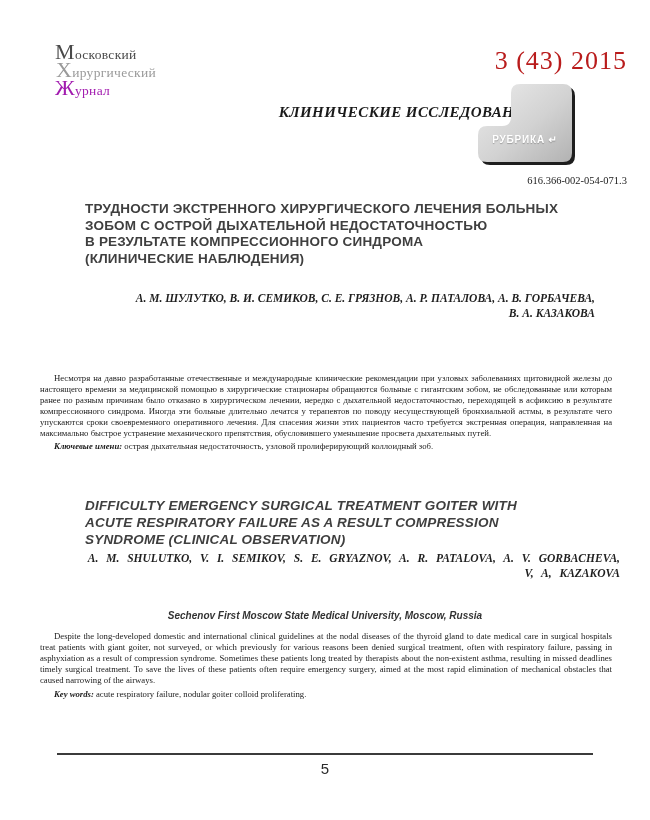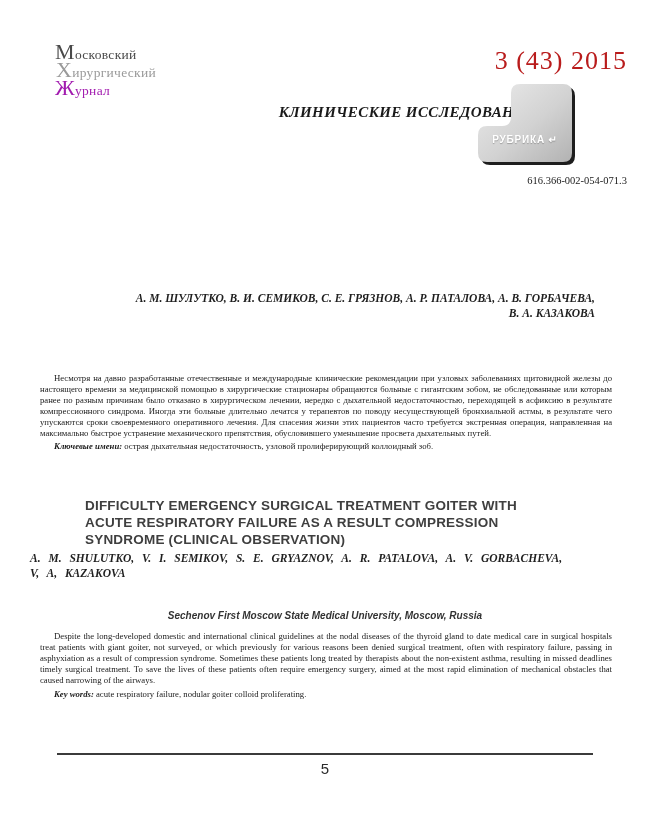--- a/index.html
+++ b/index.html
@@ -80,25 +80,25 @@
     margin:3px 0 0 0;text-indent:14px;
     font-family:"Liberation Serif",serif;
     font-size:8.7px;line-height:10.9px;color:#1a1a1a;
   }
   .kw-label{font-weight:bold;font-style:italic;}
   
   .en-title{
     position:absolute;left:85px;top:497px;width:495px;
     font-family:"Liberation Sans",sans-serif;
     font-weight:bold;font-size:13.5px;line-height:17px;
-    color:#3f3f3f;white-space:pre-line;letter-spacing:0.2px;
+    color:#3f3f3f;white-space:pre-line;letter-spacing:0.2px;font-style:italic;
   }
   .en-authors{
     position:absolute;left:30px;top:551px;width:590px;
-    text-align:left;
+    text-align:right;
     font-family:"Liberation Serif",serif;
     font-weight:bold;font-style:italic;
     font-size:11.5px;line-height:15px;color:#1f1f1f;
     white-space:pre-line;word-spacing:5px;
   }
   .en-affiliation{
     position:absolute;left:55px;top:610px;width:540px;
     text-align:center;
     font-family:"Liberation Sans",sans-serif;
     font-weight:bold;font-style:italic;
@@ -141,20 +141,24 @@
         </linearGradient>
       </defs>
       <path transform="translate(3,3)" fill="#1e1e1e" d="M42 0 H85 Q94 0 94 9 V69 Q94 78 85 78 H9 Q0 78 0 69 V51 Q0 42 9 42 H24 Q33 42 33 33 V9 Q33 0 42 0 Z"></path>
       <path fill="url(#keyGrad)" d="M42 0 H85 Q94 0 94 9 V69 Q94 78 85 78 H9 Q0 78 0 69 V51 Q0 42 9 42 H24 Q33 42 33 33 V9 Q33 0 42 0 Z"></path>
     </svg>
     <span class="rubric-label"><span>РУБРИКА</span> <span>↵</span></span>
   </div>
 
   <div class="udc">616.366-002-054-071.3</div>
 
+  <h1 class="ru-title" style="margin:0;font-size:13.5px;">ТРУДНОСТИ ЭКСТРЕННОГО ХИРУРГИЧЕСКОГО ЛЕЧЕНИЯ БОЛЬНЫХ
+ЗОБОМ С ОСТРОЙ ДЫХАТЕЛЬНОЙ НЕДОСТАТОЧНОСТЬЮ
+В РЕЗУЛЬТАТЕ КОМПРЕССИОННОГО СИНДРОМА
+(КЛИНИЧЕСКИЕ НАБЛЮДЕНИЯ)</h1>
 
   <div class="ru-authors">А. М. ШУЛУТКО, В. И. СЕМИКОВ, С. Е. ГРЯЗНОВ, А. Р. ПАТАЛОВА, А. В. ГОРБАЧЕВА,
 В. А. КАЗАКОВА</div>
 
 
   <div class="abstract-block ru-abstract-block">
     <p class="abstract">Несмотря на давно разработанные отечественные и международные клинические рекомендации при узловых заболеваниях щитовидной железы до настоящего времени за медицинской помощью в хирургические стационары обращаются больные с гигантским зобом, не обследованные или которым ранее по разным причинам было отказано в хирургическом лечении, нередко с дыхательной недостаточностью, переходящей в асфиксию в результате компрессионного синдрома. Иногда эти больные длительно лечатся у терапевтов по поводу несуществующей бронхиальной астмы, в результате чего упускаются сроки своевременного оперативного лечения. Для спасения жизни этих пациентов часто требуется экстренная операция, направленная на максимально быстрое устранение механического препятствия, обусловившего уменьшение просвета дыхательных путей.</p>
     <p class="keywords"><span class="kw-label">Ключевые имени:</span><span> острая дыхательная недостаточность, узловой пролиферирующий коллоидный зоб.</span></p>
   </div>
 

